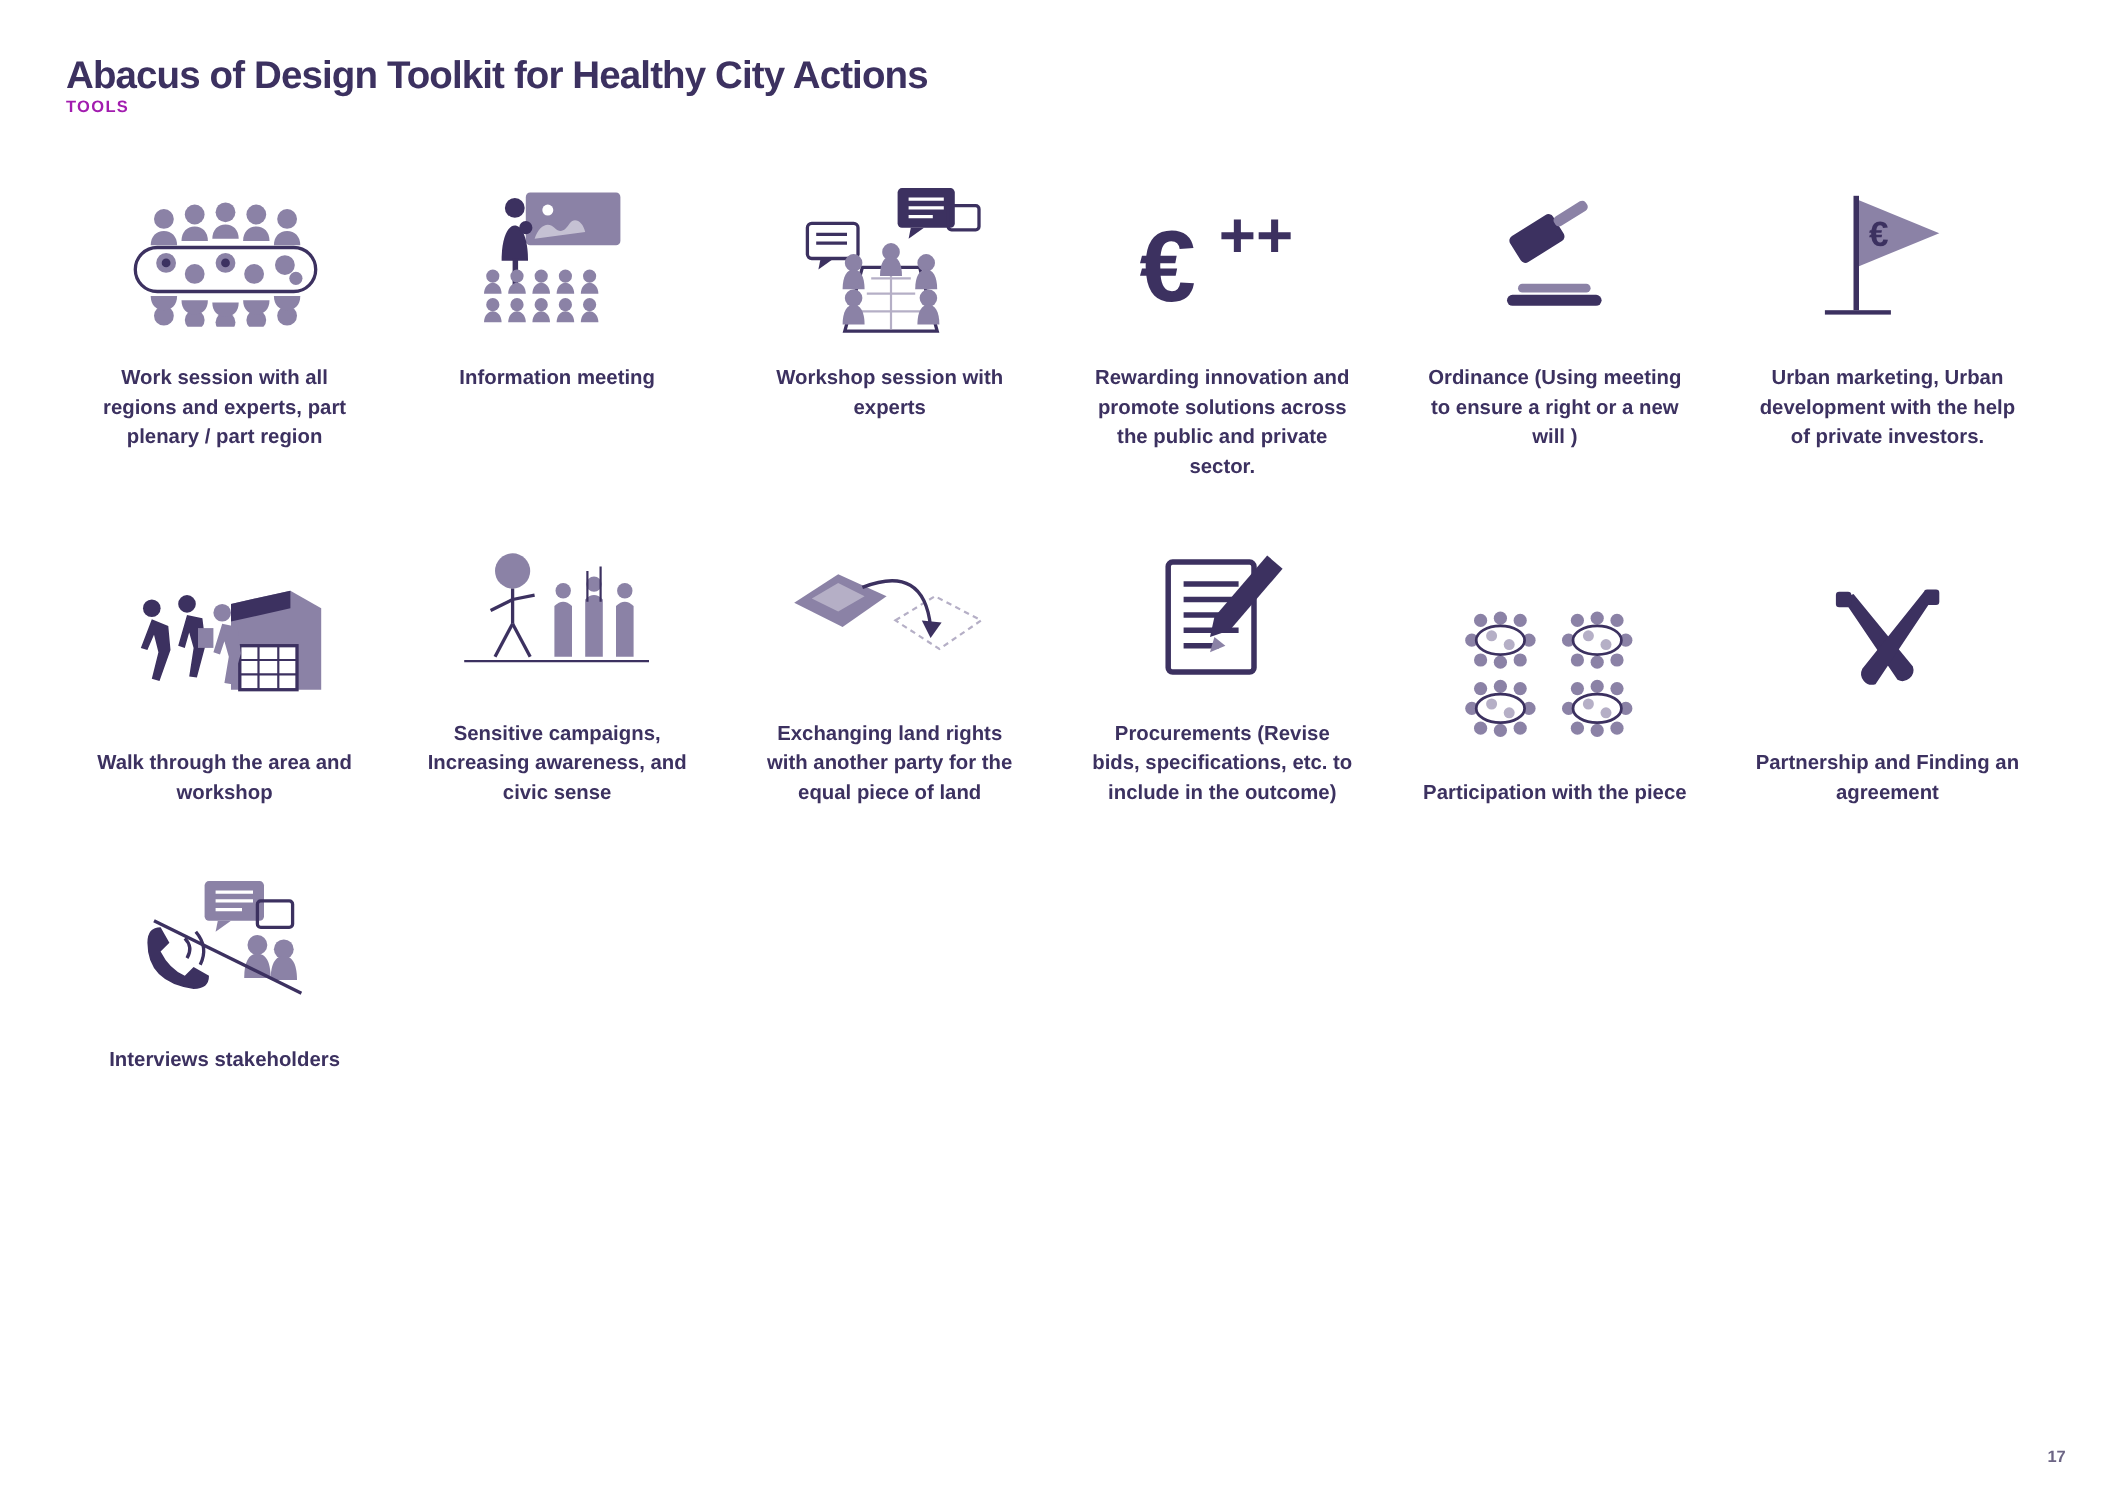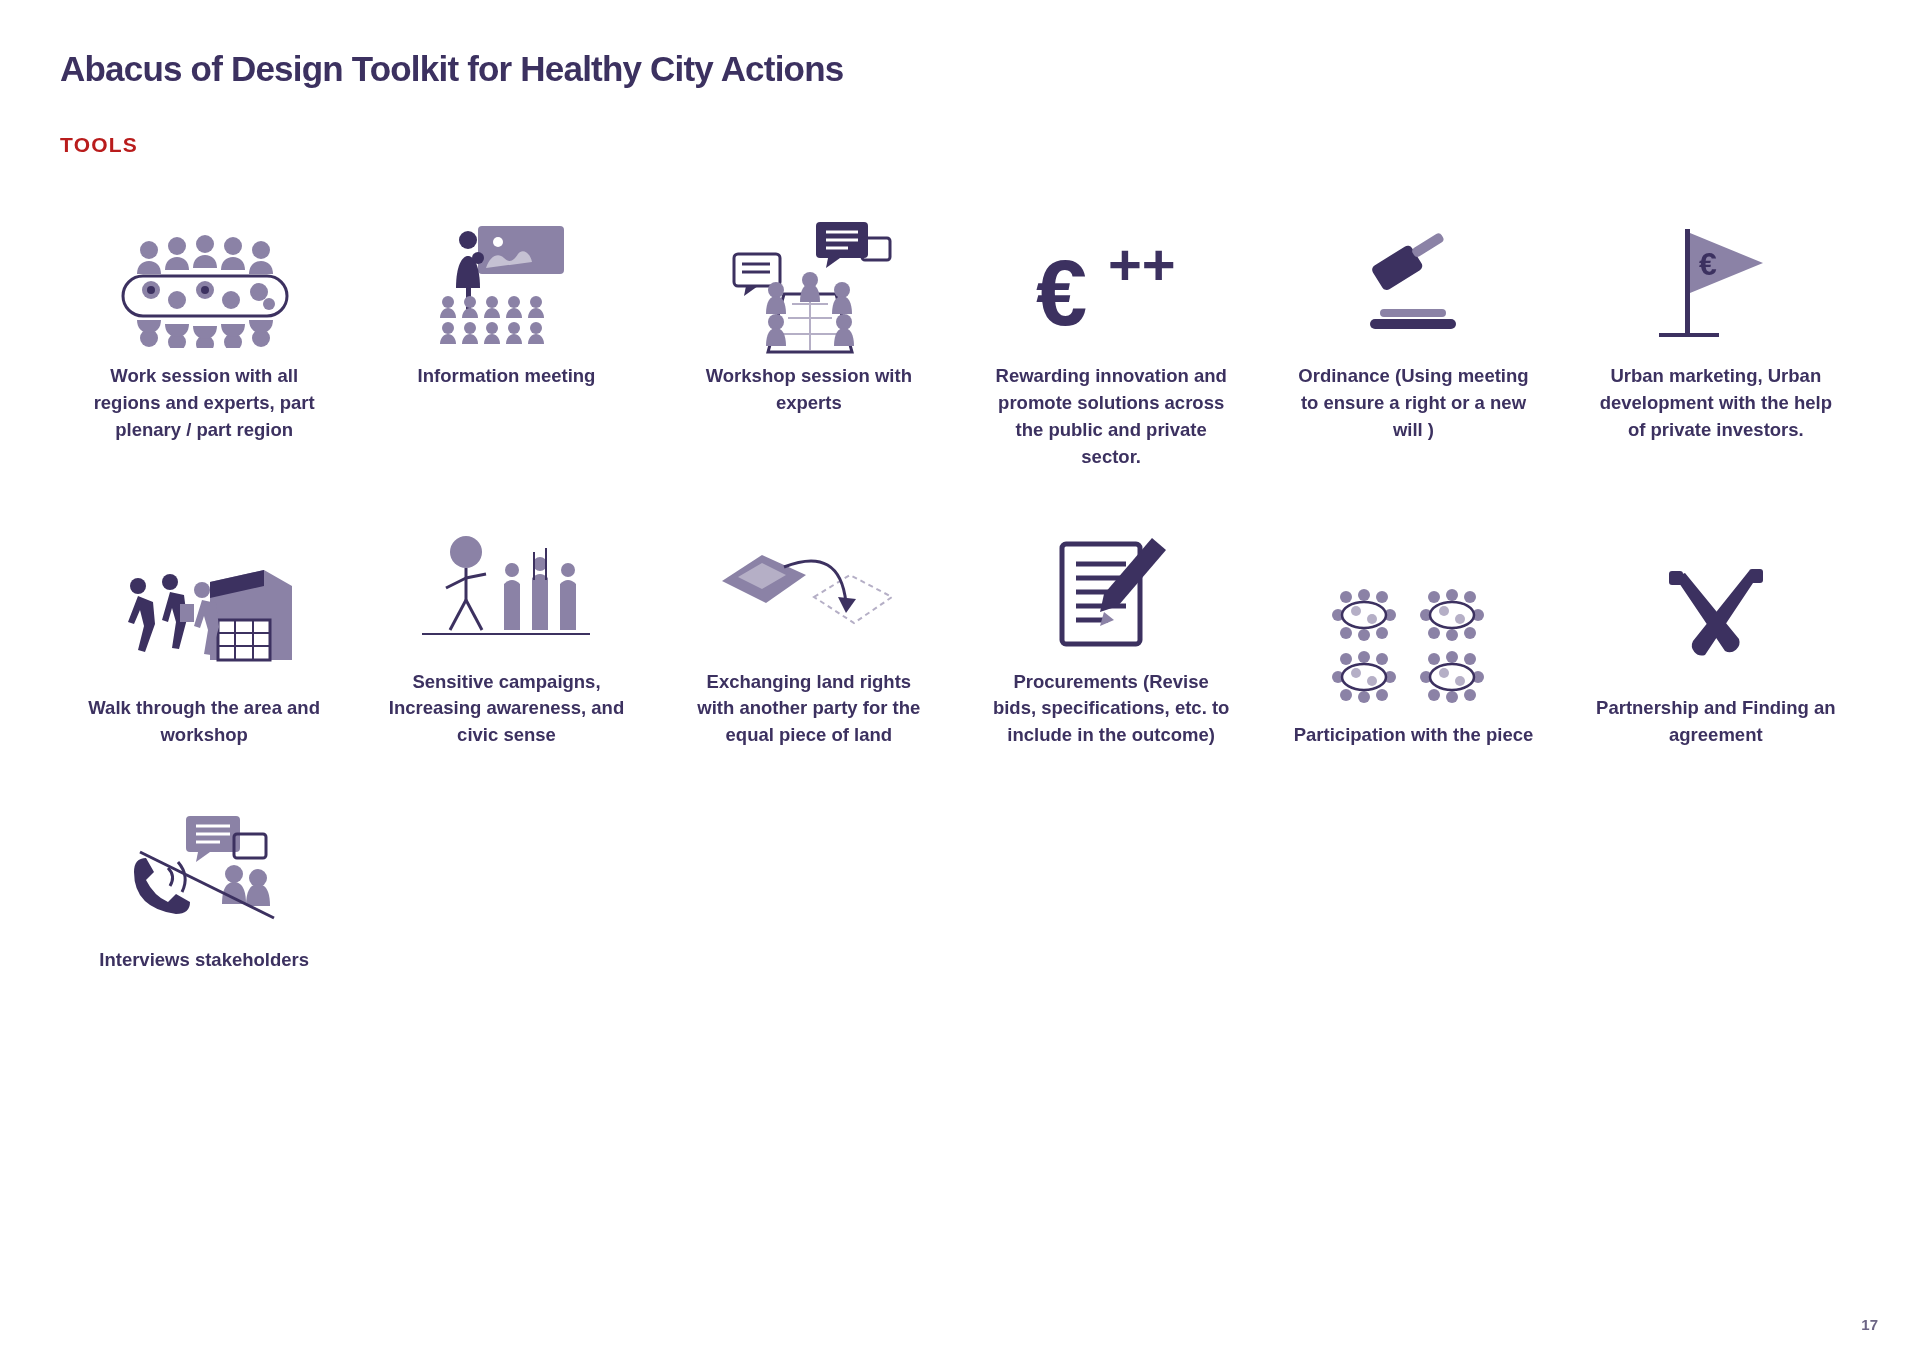--- a/index.html
+++ b/index.html
@@ -23,25 +23,24 @@
   .title {
     font-size: 35px;
     font-weight: bold;
     line-height: 1.18;
     letter-spacing: -0.8px;
     color: #3c3160;
     margin: 0;
     max-width: 900px;
   }
   .subtitle {
-    margin-top: 44px;
-    font-size: 21px;
+    font-size: 15px;
     font-weight: bold;
     letter-spacing: 1.2px;
-    color: #b91c1c;
+    color: #a21caf;
   }
   .grid {
     margin-top: 56px;
     display: grid;
     grid-template-columns: repeat(6, 1fr);
     column-gap: 14px;
     row-gap: 0;
   }
   .cell {
     display: flex;
@@ -51,20 +50,21 @@
   }
   .row2 { margin-top: 48px; justify-content: flex-end; }
   .icon-box {
     height: 150px;
     width: 100%;
     display: flex;
     align-items: center;
     justify-content: center;
   }
   .caption {
+    margin-top: 18px;
     text-align: center;
     font-size: 18.5px;
     font-weight: bold;
     line-height: 1.45;
     color: #3c3160;
     max-width: 240px;
   }
   .page-number {
     position: absolute;
     right: 42px;

